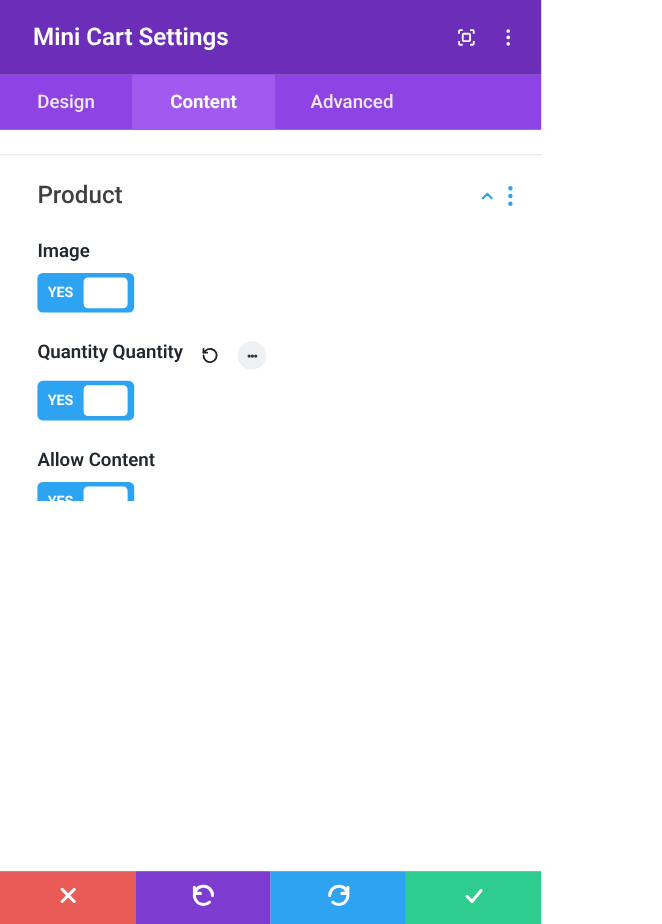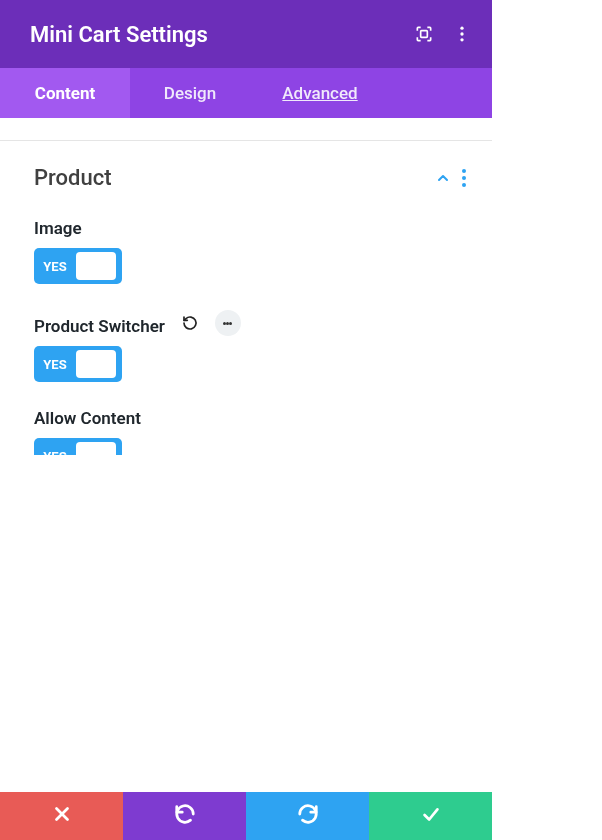--- a/index.html
+++ b/index.html
@@ -10,21 +10,21 @@
   .header { background: #6c2eb9; color: #fff; height: 68px; display: flex; align-items: center; padding: 0 20px 0 30px; justify-content: space-between; }
   .header-title { font-size: 22px; font-weight: 600; }
   .header-icons { display: flex; align-items: center; gap: 18px; }
   .header-icons .icon { width: 20px; height: 20px; display: inline-flex; align-items: center; justify-content: center; color: #fff; cursor: pointer; }
 
   
   .tabs { background: #8e44e4; display: flex; height: 50px; }
   .tab { flex: 0 0 auto; padding: 0 30px; display: flex; align-items: center; color: #f0e9fb; font-size: 17px; font-weight: 500; cursor: pointer; }
   .tab.content { flex: 0 0 130px; justify-content: center; }
   .tab.design { flex: 0 0 120px; justify-content: center; }
-  .tab.advanced { flex: 0 0 140px; justify-content: center; text-decoration: underline; }
+  .tab.advanced { flex: 0 0 140px; justify-content: center; }
   .tab.active { background: #a259f0; color: #fff; font-weight: 700; }
 
   
   .content-area { flex: 1; overflow: auto; background: #fff; }
   
   .thin-sep { height: 1px; background: #e5e5e5; margin-top: 22px; }
 
   
   .section { border-bottom: 1px solid #e5e5e5; }
   .section-header { display: flex; align-items: center; justify-content: space-between; padding: 24px 24px 24px 34px; cursor: pointer; }
@@ -33,21 +33,21 @@
   .section-header .right { display: flex; align-items: center; gap: 10px; color: #2ea3f2; }
   .chevron { width: 18px; height: 18px; display: inline-flex; align-items: center; justify-content: center; }
   .chevron svg { width: 16px; height: 16px; }
   .more-dots { width: 6px; height: 18px; display: inline-flex; flex-direction: column; justify-content: space-between; }
   .more-dots span { width: 4px; height: 4px; border-radius: 50%; background: #2ea3f2; display: block; }
 
   
   .section-body { padding: 4px 34px 30px 34px; }
   .field { margin-bottom: 26px; }
   .field:last-child { margin-bottom: 0; }
-  .field-label-row { display: flex; align-items: flex-end; gap: 12px; margin-bottom: 10px; }
+  .field-label-row { display: flex; align-items: flex-start; gap: 12px; margin-bottom: 10px; }
   .field-label { font-size: 17px; font-weight: 600; color: #20272d; }
   .mini-icon { width: 26px; height: 26px; border-radius: 50%; display: inline-flex; align-items: center; justify-content: center; cursor: pointer; }
   .mini-icon.reset { background: transparent; color: #222; }
   .mini-icon.menu { background: #eef1f3; }
   .mini-icon.menu .dot { width: 3px; height: 3px; border-radius: 50%; background: #333; display: block; margin: 1px 0; }
 
   
   .toggle { width: 88px; height: 36px; background: #2ea3f2; border-radius: 5px; display: flex; align-items: center; padding: 0; cursor: pointer; }
   .toggle .txt { color: #fff; font-size: 13px; font-weight: 700; width: 42px; text-align: center; }
   .toggle .knob { width: 40px; height: 28px; background: #fff; border-radius: 4px; }
@@ -82,22 +82,22 @@
         <svg viewBox="0 0 24 24" fill="currentColor">
           <circle cx="12" cy="5" r="2"></circle>
             <circle cx="12" cy="12" r="2"></circle>
             <circle cx="12" cy="19" r="2"></circle>
         </svg>
       </span>
     </div>
   </div>
 
   <div class="tabs">
+    <div class="tab design">Design</div>
     <div class="tab content active">Content</div>
-    <div class="tab design">Design</div>
     <div class="tab advanced">Advanced</div>
   </div>
 
   <div class="content-area">
 
     <div class="thin-sep"></div>
 
     <div class="section">
       <div class="section-header open">
         <div class="title">Product</div>
@@ -121,21 +121,21 @@
             <span class="field-label">Image</span>
           </div>
           <div class="toggle">
             <span class="txt">YES</span>
             <span class="knob"></span>
           </div>
         </div>
 
         <div class="field">
           <div class="field-label-row">
-            <span class="field-label">Product Switcher</span>
+            <span class="field-label">Quantity Quantity</span>
             <span class="mini-icon reset">
               <svg viewBox="0 0 24 24" width="16" height="16" fill="none" stroke="currentColor" stroke-width="2.5" stroke-linecap="round" stroke-linejoin="round">
                 <path d="M3 12a9 9 0 1 0 3-6.7L3 8"></path>
                 <polyline points="3 3 3 8 8 8"></polyline>
               </svg>
             </span>
             <span class="mini-icon menu">
               <span class="dot"></span>
                 <span class="dot"></span>
                 <span class="dot"></span>

